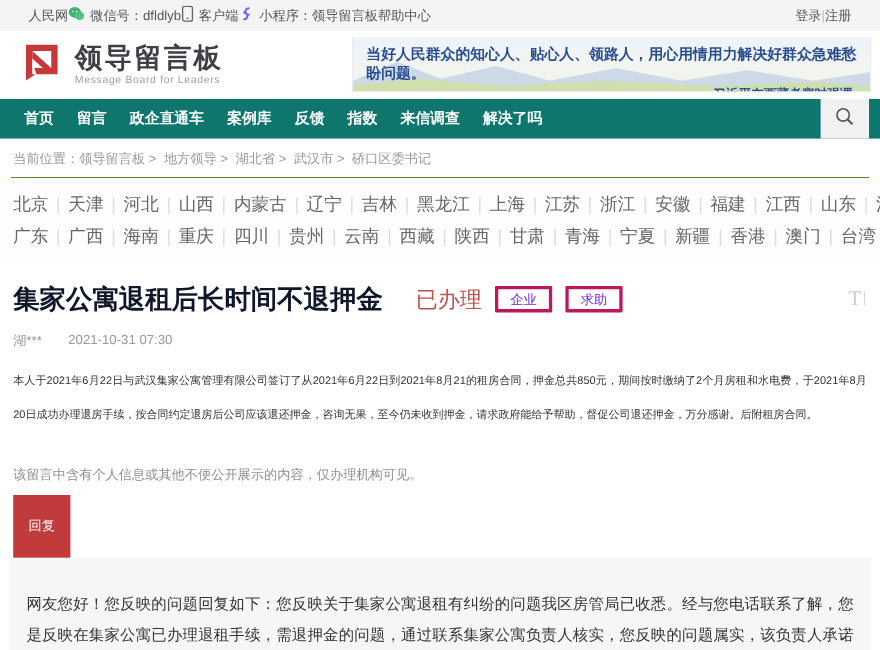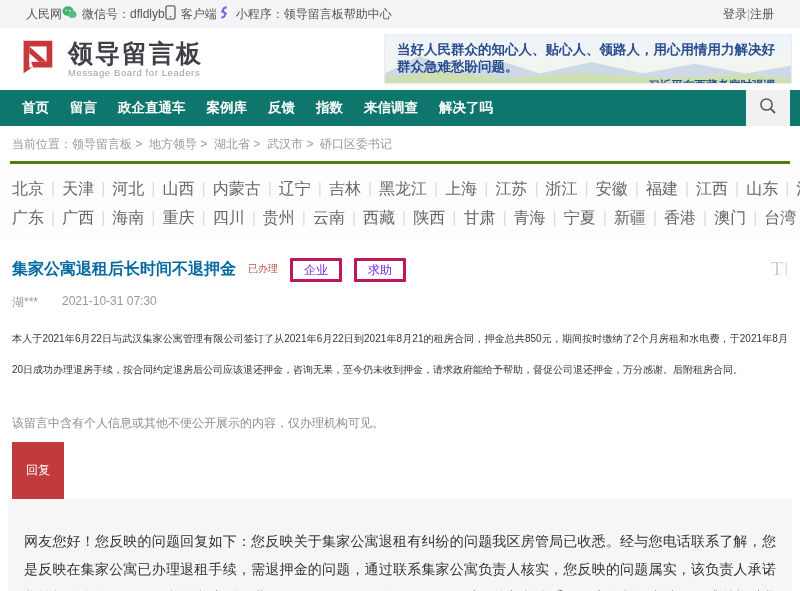--- a/index.html
+++ b/index.html
@@ -13,53 +13,53 @@
   .tb-item { display:flex; align-items:center; gap:5px; cursor:pointer; }
   .tb-sep { color:#bbb; }
   .tb-right span { cursor:pointer; }
 
   
   .header { height:62px; background:#fff; display:flex; align-items:center;
     padding:0 8px 0 14px; justify-content:space-between; }
   .logo { display:flex; align-items:center; gap:8px; cursor:pointer; }
   .logo-cn { font-size:25px; font-weight:bold; color:#3f3f48; letter-spacing:2px; line-height:1.05; }
   .logo-en { font-size:9.5px; color:#9aa0a6; letter-spacing:0.6px; margin-top:1px; }
-  .banner { position:relative; width:408px; height:50px; overflow:hidden;
+  .banner { position:relative; width:472px; height:50px; overflow:hidden;
     background:linear-gradient(180deg,#eef3fa 0%,#f2f5ee 70%,#eef3e2 100%);
     border:1px solid #e8ecf2; }
   .banner svg.bg { position:absolute; left:0; top:0; width:100%; height:100%; }
   .banner-text { position:relative; z-index:2; padding:6px 10px 0 12px;
     color:#2a4d8f; font-weight:bold; }
   .banner-l1 { font-size:13.5px; line-height:17px; }
   .banner-l2 { font-size:11.5px; text-align:right; padding-right:6px; margin-top:3px; }
 
   
   .nav { height:36px; background:#0f766e; display:flex; align-items:stretch; }
   .nav-items { display:flex; align-items:center; gap:9px; padding-left:16px; flex:1; }
   .nav-item { color:#fff; font-size:13.5px; font-weight:bold; padding:0 6px; cursor:pointer; }
   .nav-search { width:44px; background:#f1f1f2; display:flex; align-items:center;
     justify-content:center; cursor:pointer; margin-right:10px; }
 
   
   .breadcrumb { margin:0 10px; padding:10px 2px 8px 2px; font-size:12px; color:#999;
-    border-bottom:3px solid #4d7c0f; }
+    border-bottom:1px solid #4d7c0f; }
   .crumb { color:#999; cursor:pointer; }
   .crumb:not(:first-child)::before { content:"\00a0>\00a0\00a0"; color:#999; cursor:default; }
 
   
   .provinces { padding:10px 12px 8px 12px; background:#fdfdfd; }
   .prov-row { font-size:16px; color:#666; line-height:29px; white-space:nowrap; }
   .province { cursor:pointer; }
   .province:not(:first-child)::before { content:"|"; color:#ddd; margin:0 7px; cursor:default; }
 
   
   .content { padding:14px 12px 0 12px; }
   .title-row { display:flex; align-items:center; margin-top:4px; }
-  .msg-title { font-size:16px; font-weight:bold; color:#0369a1; }
-  .status { color:#c0504d; font-size:10px; margin-left:12px; }
+  .msg-title { font-size:24px; font-weight:bold; color:#0f172a; }
+  .status { color:#c0504d; font-size:20px; margin-left:30px; }
   .tag { font-size:12px; color:#6d28d9; border:3px solid #be185d; padding:2px 11px;
     margin-left:12px; border-radius:1px; }
   .font-tool { margin-left:auto; color:#ccc; font-family:"Liberation Serif","DejaVu Serif",serif;
     font-size:19px; display:flex; align-items:center; gap:1px; cursor:pointer; }
   .font-tool .bar { font-size:14px; color:#d8d8d8; }
   .meta { margin-top:14px; font-size:12px; color:#999; display:flex; gap:24px; }
   .msg-body { margin-top:12px; font-size:10px; color:#333; line-height:31px;
     text-align:justify; }
   .notice { margin-top:30px; font-size:12px; color:#8f8f8f; }
   .reply-tab { display:inline-block; margin-top:10px; background:#c23b3c; color:#fff;

